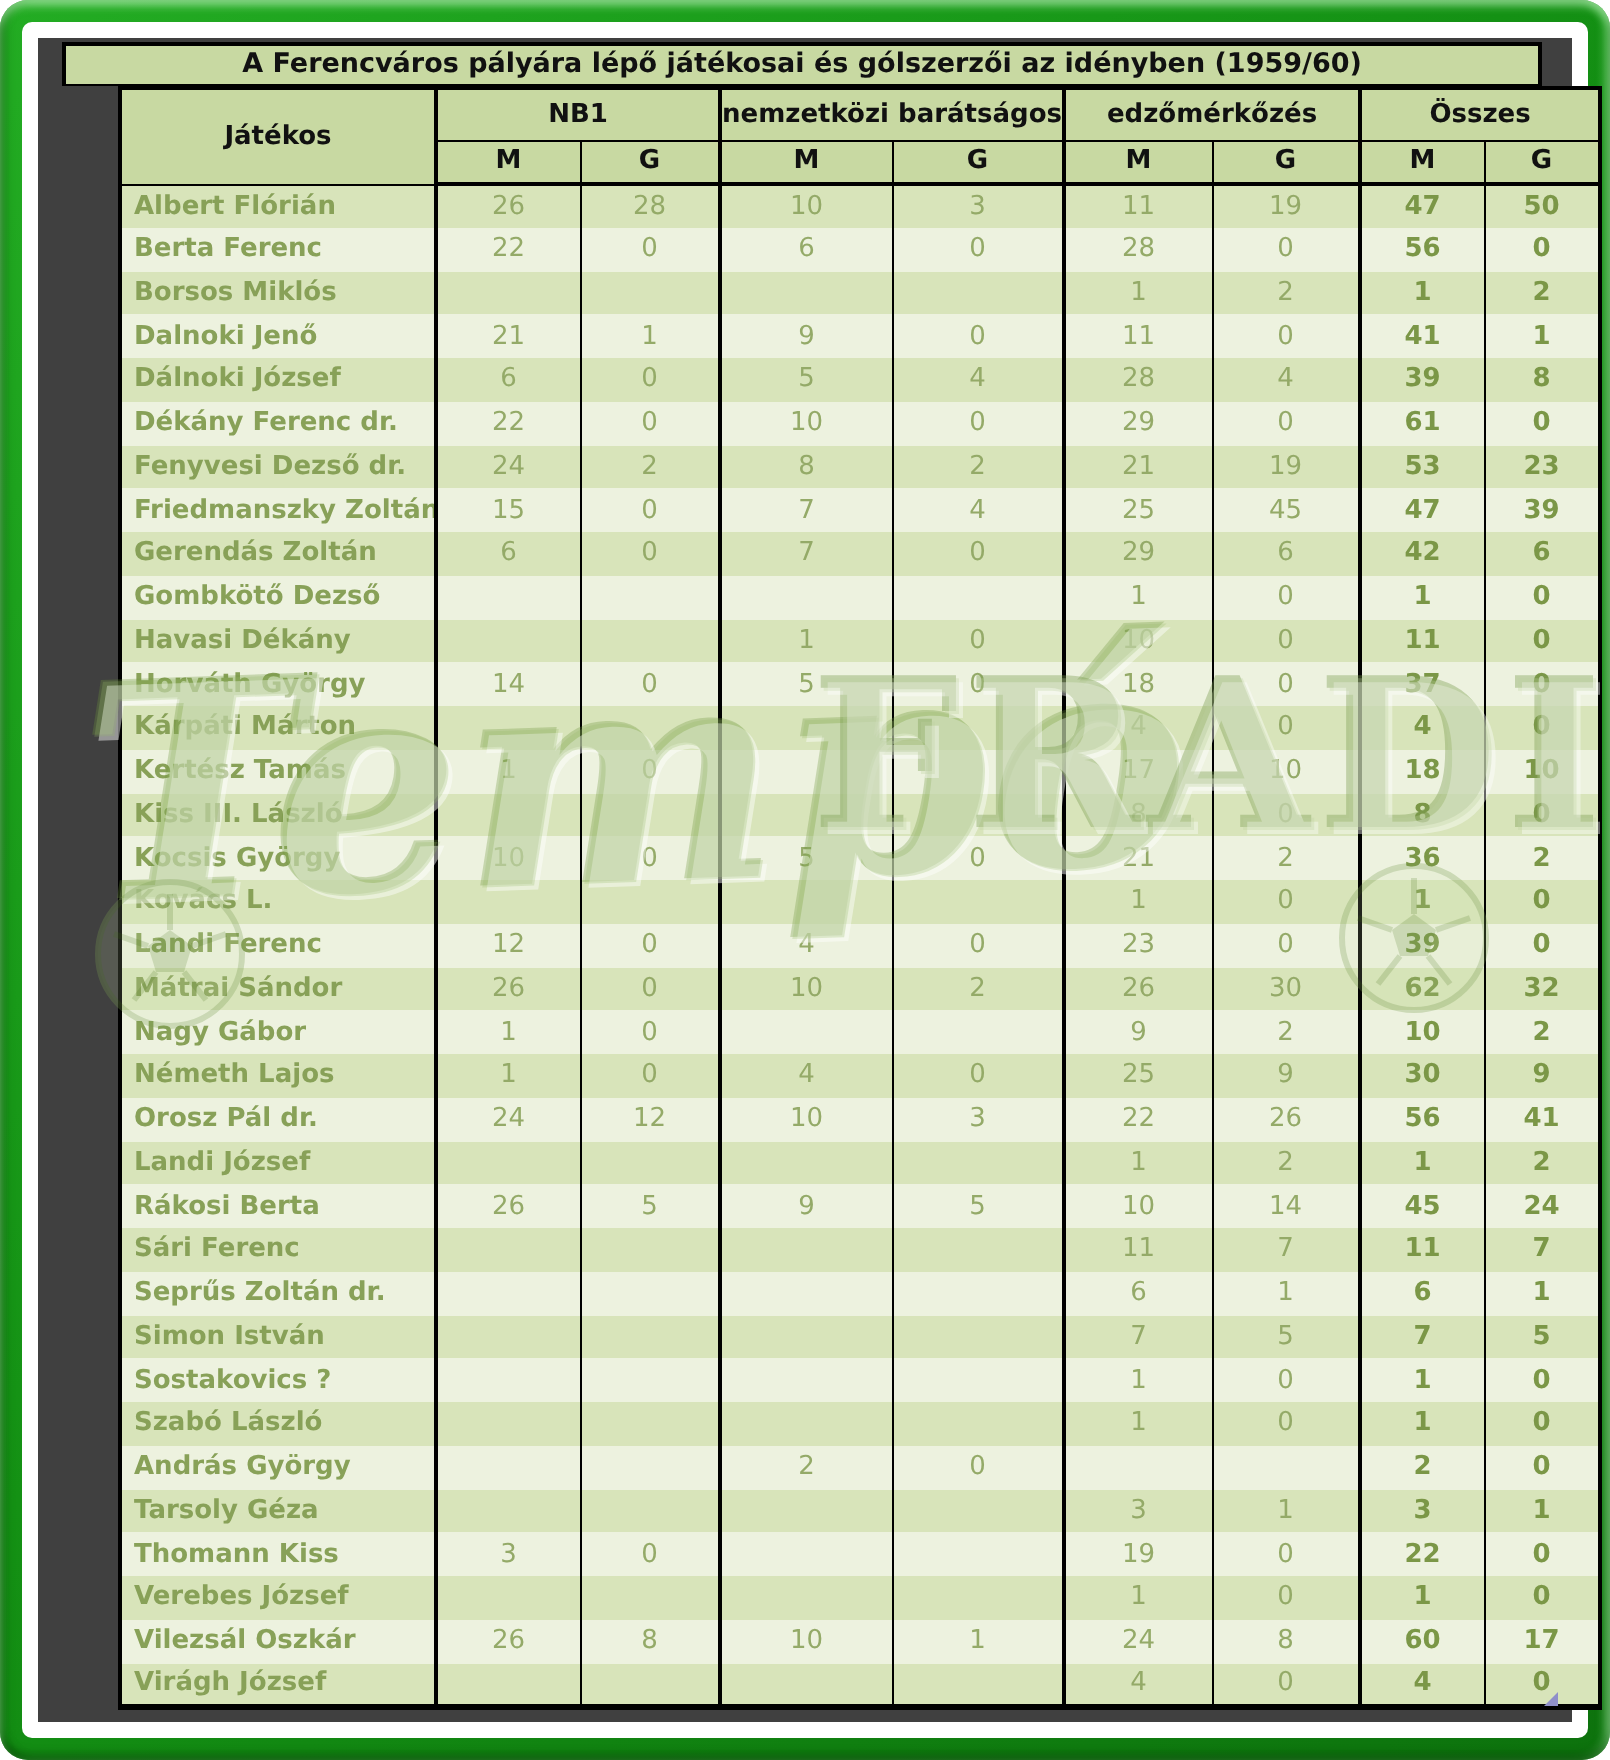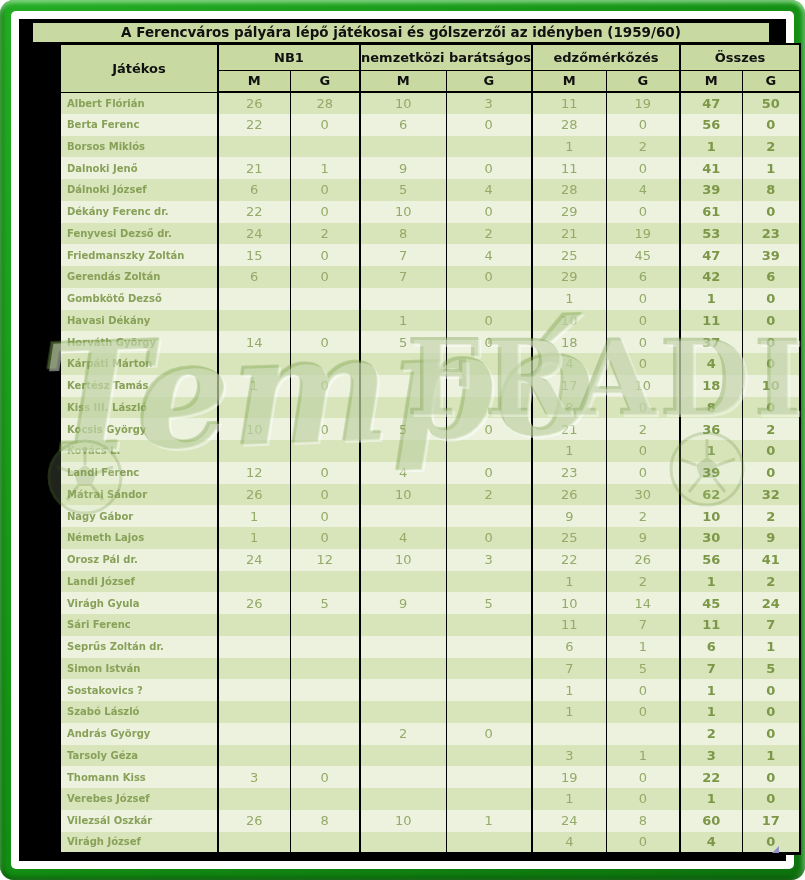--- a/index.html
+++ b/index.html
@@ -4,38 +4,38 @@
 <style>
   html,body{margin:0;padding:0;background:#fff;}
   .screen{position:relative;width:805px;height:880px;overflow:hidden;
           font-family:"DejaVu Sans","Liberation Sans",sans-serif;}
   
   .frame{position:absolute;inset:0;border-radius:14px;
          background:linear-gradient(135deg,#23ac23 0%,#149114 45%,#0d720d 100%);
          box-shadow:inset 0 3px 4px rgba(200,255,200,.55), inset 0 -3px 4px rgba(0,60,0,.5),
                     inset 3px 0 4px rgba(0,70,0,.35), inset -3px 0 4px rgba(170,255,170,.4);}
   .inner-white{position:absolute;inset:11px;background:#ffffff;border-radius:5px;}
-  .sheet{position:absolute;inset:19px;background:#000000;}
+  .sheet{position:absolute;inset:19px;background:#404040;}
 
   
   .tablewrap{position:absolute;left:12px;top:2px;width:740px;}
   .title{box-sizing:border-box;width:740px;height:22px;line-height:19px;
          border:2px solid #000;border-bottom:1.5px solid #000;
          background:#c8d9a2;color:#111;font-size:13.5px;font-weight:bold;text-align:center;}
   table{border-collapse:collapse;table-layout:fixed;width:740px;
         border:2px solid #000;border-top:2px solid #000;border-bottom:3px solid #000;margin-left:28px;}
   th,td{box-sizing:border-box;padding:0;margin:0;overflow:hidden;white-space:nowrap;}
   thead th{background:#c8d9a2;color:#111;font-size:13px;font-weight:bold;text-align:center;}
   tr.groups th{height:26px;border-bottom:1.5px solid #000;}
   tr.sub th{height:22px;border-bottom:2.5px solid #000;}
   th.player{border-bottom:2.5px solid #000;}
   .v-thin{border-right:1.5px solid #000;}
   .v-thick{border-right:2.5px solid #000;}
   tbody td{height:21.75px;font-size:13px;text-align:center;color:#94aa68;}
-  tbody td.name{text-align:left;padding-left:6px;font-size:10px;font-weight:bold;color:#88a158;}
+  tbody td.name{text-align:left;padding-left:6px;font-size:13px;font-weight:bold;color:#88a158;}
   tbody td.total{font-weight:bold;color:#7b9747;}
   tbody tr.dark td{background:#d8e4ba;}
   tbody tr.light td{background:#edf2df;}
 
   
   .wm{position:absolute;pointer-events:none;z-index:5;}
   .wm-script{left:22px;top:295px;font-family:"DejaVu Serif","Liberation Serif",serif;
              font-style:italic;font-weight:bold;font-size:150px;line-height:1;
              color:rgba(150,185,105,.26);
              text-shadow:2px 2px 0 rgba(255,255,255,.45),-1px -1px 0 rgba(110,150,60,.3);
@@ -345,21 +345,21 @@
         <td class="v-thin"></td>
         <td class="v-thick"></td>
         <td class="v-thin"></td>
         <td class="v-thick"></td>
         <td class="v-thin">1</td>
         <td class="v-thick">2</td>
         <td class="v-thin total">1</td>
         <td class="total">2</td>
       </tr>
             <tr class="light">
-        <td class="name v-thick">Virágh Gyula</td>
+        <td class="name v-thick">Rákosi Berta</td>
         <td class="v-thin">26</td>
         <td class="v-thick">5</td>
         <td class="v-thin">9</td>
         <td class="v-thick">5</td>
         <td class="v-thin">10</td>
         <td class="v-thick">14</td>
         <td class="v-thin total">45</td>
         <td class="total">24</td>
       </tr>
             <tr class="dark">

